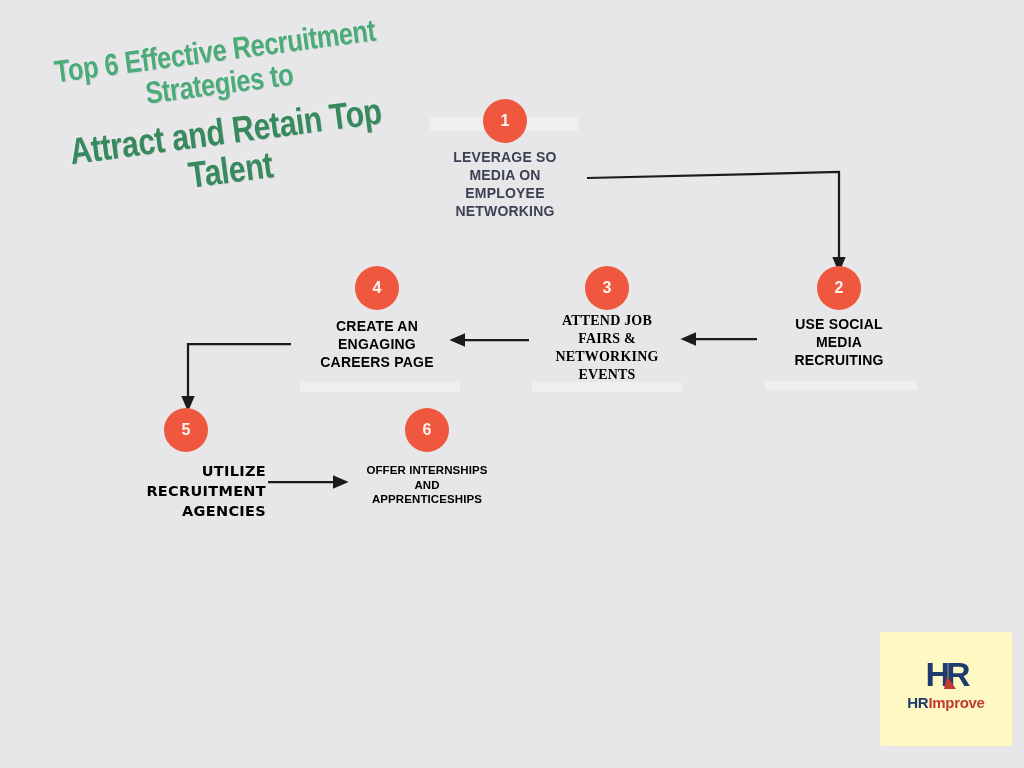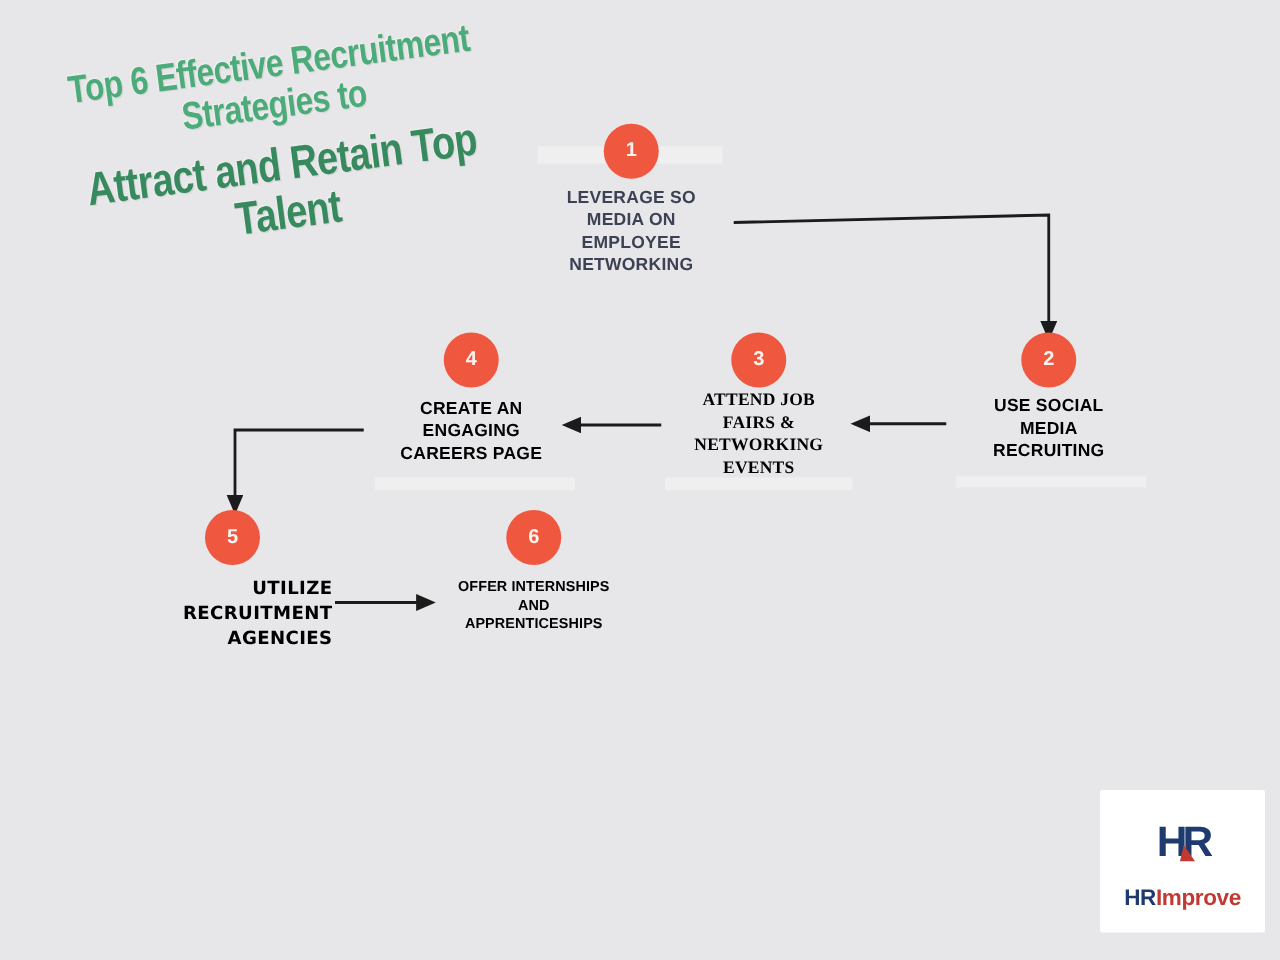--- a/index.html
+++ b/index.html
@@ -26,28 +26,28 @@
   .step{position:absolute;width:160px;text-align:center;}
   .circle{width:44px;height:44px;margin:0 auto;border-radius:50%;background:#F0573F;
           color:#FDF4F0;font-size:16px;font-weight:bold;line-height:44px;text-align:center;}
   .label{margin-top:5px;font-weight:bold;font-size:14px;line-height:18px;letter-spacing:0.2px;color:#000000;}
   .label span{display:block;}
   .label-navy{color:#3C4254;}
   .label-round{font-family:"DejaVu Sans",sans-serif;font-size:14.5px;line-height:20px;margin-top:9px;letter-spacing:0.3px;text-align:right;}
   .label-small{font-size:11.5px;line-height:14.5px;margin-top:11px;letter-spacing:0.1px;}
 
   
-  .logo-card{position:absolute;left:880px;top:632px;width:132px;height:114px;background:#ffffff;
+  .logo-card{position:absolute;left:880px;top:632px;width:132px;height:114px;background:#fef9c3;
              border-radius:2px;text-align:center;}
   .monogram{position:relative;display:inline-block;margin-top:26px;
             font-size:34px;font-weight:bold;letter-spacing:-4px;color:#1E3A6E;line-height:32px;}
   .monogram .tri{position:absolute;left:19px;bottom:1px;width:0;height:0;
                  border-left:3px solid transparent;border-right:9px solid transparent;
                  border-bottom:13px solid #C13A32;}
-  .wordmark{margin-top:18px;font-size:18px;font-weight:bold;letter-spacing:-0.3px;}
+  .wordmark{margin-top:4px;font-size:15px;font-weight:bold;letter-spacing:-0.3px;}
   .wordmark .wm-hr{color:#1E3A6E;}
   .wordmark .wm-improve{color:#C13A32;}
 </style>
 </head>
 <body>
 
 <div id="canvas">
 
   <div class="band" style="left:430px;top:117px;width:148px;height:14px;"></div>
   <div class="band" style="left:765px;top:381px;width:152px;height:9px;"></div>

